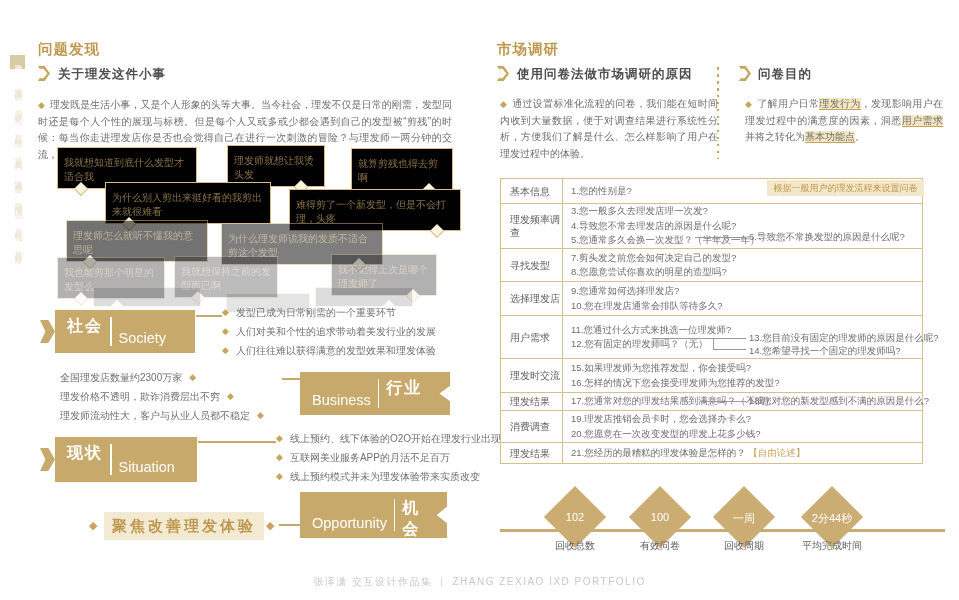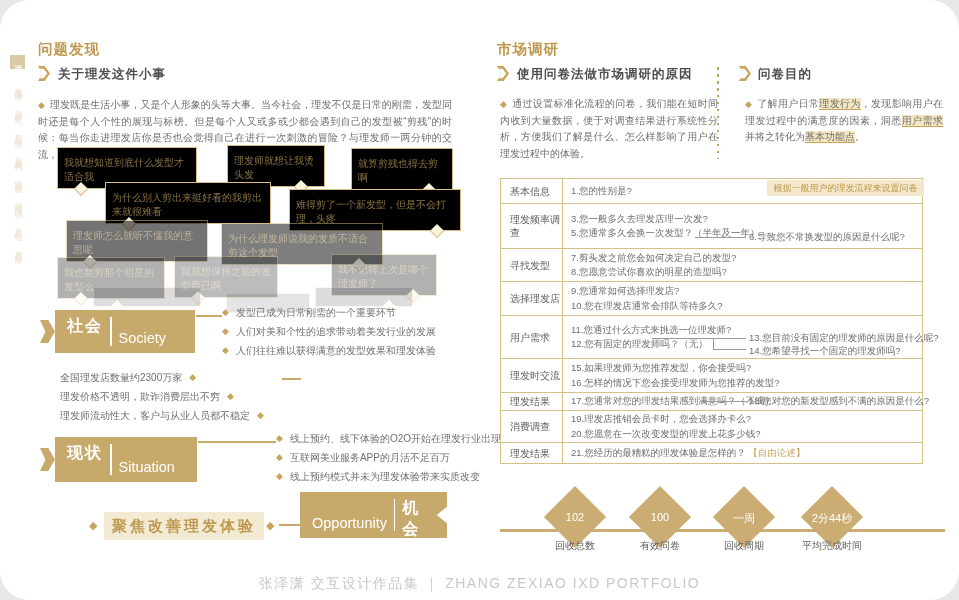--- a/index.html
+++ b/index.html
@@ -1,17 +1,17 @@
 <!DOCTYPE html>
 <html><head>
 <meta charset="utf-8">
 <style>
   * { margin:0; padding:0; box-sizing:border-box; }
   body { background:#e8e8e8; font-family:"Liberation Sans","DejaVu Sans",sans-serif; }
-  .page { position:relative; width:959px; height:600px; background:#ffffff; overflow:hidden;border-radius:29px; }
+  .page { position:relative; width:959px; height:600px; background:#ffffff; overflow:hidden; }
 
   
   .sidebar { position:absolute; left:5px; top:55px; width:24px; display:flex; flex-direction:column; gap:9px; align-items:center; }
   .side-item { writing-mode:vertical-rl; text-orientation:upright; font-size:8px; letter-spacing:2px;
                color:#ece4d0; padding:3px 2px; cursor:pointer; }
   .side-item.active { background:#d9cba4; color:#ffffff; }
 
   
   .sec-title { position:absolute; font-size:14.5px; font-weight:bold; color:#bf9850; letter-spacing:1px; }
   .chev { position:absolute; width:12px; height:15px; background:#c9a45c;
@@ -67,21 +67,21 @@
               color:#bf9850; font-size:9px; text-align:center; line-height:16px; }
   .anno { position:absolute; font-size:9.5px; color:#6e6e6e; white-space:nowrap; }
   .aline { position:absolute; background:#9b9b9b; }
 
   
   .stat-line { position:absolute; left:500px; top:529px; width:445px; height:3px; background:#cbad74; z-index:1; }
   .stat-d { position:absolute; width:44px; height:44px; background:#cbad74; transform:rotate(45deg); z-index:2; }
   .stat-v { position:absolute; width:100px; text-align:center; color:#ffffff; font-size:11px; z-index:3; }
   .stat-l { position:absolute; width:110px; text-align:center; color:#5e5e5e; font-size:10px; top:539px; z-index:3; }
 
-  .footer { position:absolute; top:575px; width:100%; text-align:center; font-size:14px;
+  .footer { position:absolute; top:575px; width:100%; text-align:center; font-size:10px;
             color:#c8c8c8; letter-spacing:1.5px; }
 </style>
 </head>
 <body>
 
 <div class="page">
 
   <nav class="sidebar" id="sidebar">
       <div class="side-item active">项目背景</div>
       <div class="side-item">市场调研</div>
@@ -150,20 +150,25 @@
       <div class="point">
         <span>理发价格不透明，欺诈消费层出不穷</span>
         <span class="pd">◆</span>
       </div>
       <div class="point">
         <span>理发师流动性大，客户与从业人员都不稳定</span>
         <span class="pd">◆</span>
       </div>
     </div>
   <div class="conn" style="left:282px; top:378px; width:19px;"></div>
+  <div class="gblock notch-right" style="left:300px; top:372px; width:150px; height:43px;">
+    <span class="en">Business</span>
+    <span class="vl"></span>
+    <span class="zh">行业</span>
+  </div>
 
   <div class="block-chev" style="left:40px; top:448px;"></div>
   <div class="gblock" style="left:55px; top:437px; width:142px; height:45px;">
     <span class="zh">现状</span>
     <span class="vl"></span>
     <span class="en">Situation</span>
   </div>
   <div class="conn" style="left:198px; top:441px; width:78px;"></div>
   <div class="points" id="situation-points" style="left:276px; top:432px;">
       <div class="point">
@@ -212,20 +217,21 @@
       <div class="qrow" style="height: 25px;">
         <div class="qcat">基本信息</div>
         <div class="qcell">
           <div class="qline">1.您的性别是?</div>
         </div>
       </div>
       <div class="qrow" style="height: 45px;">
         <div class="qcat">理发频率调查</div>
         <div class="qcell">
           <div class="qline">3.您一般多久去理发店理一次发?</div>
+          <div class="qline">4.导致您不常去理发店的原因是什么呢?</div>
           <div class="qline">5.您通常多久会换一次发型？（半年及一年）</div>
         </div>
       </div>
       <div class="qrow" style="height: 33px;">
         <div class="qcat">寻找发型</div>
         <div class="qcell">
           <div class="qline">7.剪头发之前您会如何决定自己的发型?</div>
           <div class="qline">8.您愿意尝试你喜欢的明星的造型吗?</div>
         </div>
       </div>

